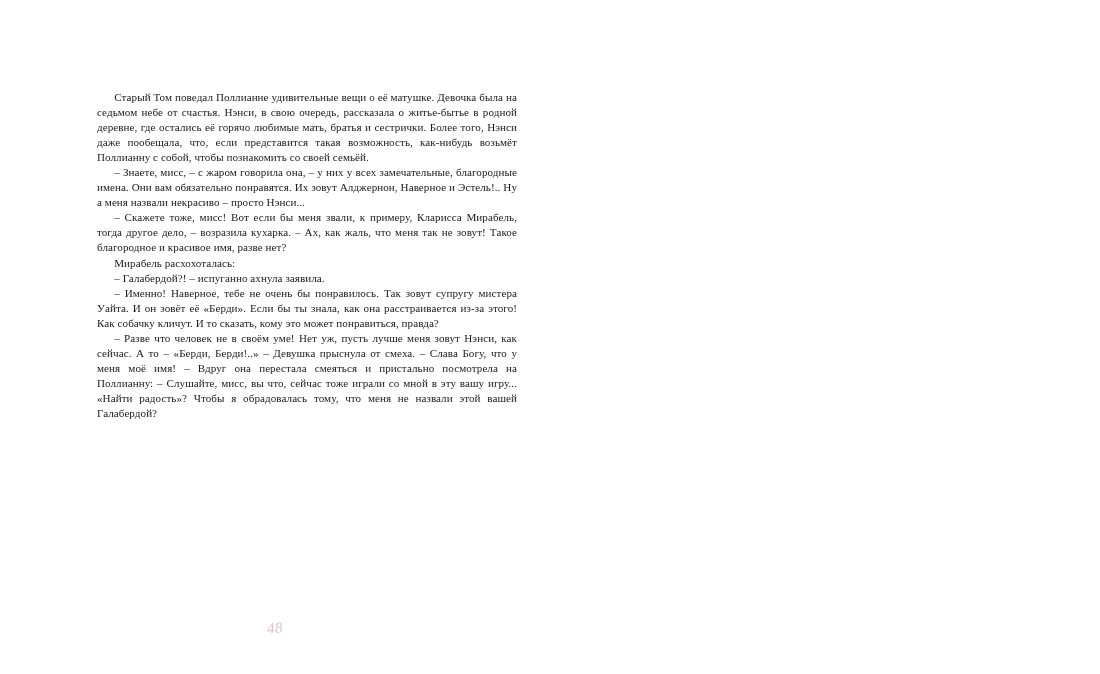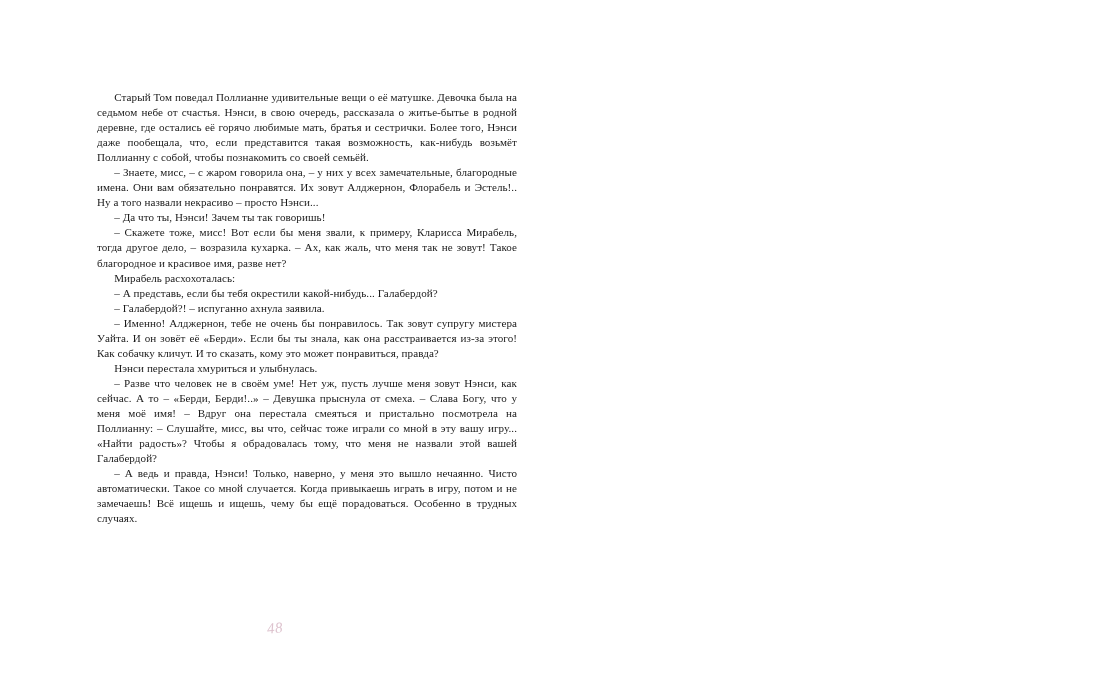--- a/index.html
+++ b/index.html
@@ -65,30 +65,26 @@
 </style>
 </head>
 <body>
 
 <div class="spread">
 
   <div class="page page-left">
 
     <div class="textblock">
       <p>Старый Том поведал Поллианне удивительные вещи о её матушке. Девочка была на седьмом небе от счастья. Нэнси, в свою очередь, рассказала о житье-бытье в родной деревне, где остались её горячо любимые мать, братья и сестрички. Более того, Нэнси даже пообещала, что, если представится такая возможность, как-нибудь возьмёт Поллианну с собой, чтобы познакомить со своей семьёй.</p>
-      <p>– Знаете, мисс, – с жаром говорила она, – у них у всех замечательные, благородные имена. Они вам обязательно понравятся. Их зовут Алджернон, Флорабель и Эстель!.. Ну а того назвали некрасиво – просто Нэнси...</p>
-      <p>– Да что ты, Нэнси! Зачем ты так говоришь!</p>
+      <p>– Знаете, мисс, – с жаром говорила она, – у них у всех замечательные, благородные имена. Они вам обязательно понравятся. Их зовут Алджернон, Наверное и Эстель!.. Ну а меня назвали некрасиво – просто Нэнси...</p>
       <p>– Скажете тоже, мисс! Вот если бы меня звали, к примеру, Кларисса Мирабель, тогда другое дело, – возразила кухарка. – Ах, как жаль, что меня так не зовут! Такое благородное и красивое имя, разве нет?</p>
       <p>Мирабель расхохоталась:</p>
-      <p>– А представь, если бы тебя окрестили какой-нибудь... Галабердой?</p>
       <p>– Галабердой?! – испуганно ахнула заявила.</p>
-      <p>– Именно! Алджернон, тебе не очень бы понравилось. Так зовут супругу мистера Уайта. И он зовёт её «Берди». Если бы ты знала, как она расстраивается из-за этого! Как собачку кличут. И то сказать, кому это может понравиться, правда?</p>
-      <p>Нэнси перестала хмуриться и улыбнулась.</p>
+      <p>– Именно! Наверное, тебе не очень бы понравилось. Так зовут супругу мистера Уайта. И он зовёт её «Берди». Если бы ты знала, как она расстраивается из-за этого! Как собачку кличут. И то сказать, кому это может понравиться, правда?</p>
       <p>– Разве что человек не в своём уме! Нет уж, пусть лучше меня зовут Нэнси, как сейчас. А то – «Берди, Берди!..» – Девушка прыснула от смеха. – Слава Богу, что у меня моё имя! – Вдруг она перестала смеяться и пристально посмотрела на Поллианну: – Слушайте, мисс, вы что, сейчас тоже играли со мной в эту вашу игру... «Найти радость»? Чтобы я обрадовалась тому, что меня не назвали этой вашей Галабердой?</p>
-      <p>– А ведь и правда, Нэнси! Только, наверно, у меня это вышло нечаянно. Чисто автоматически. Такое со мной случается. Когда привыкаешь играть в игру, потом и не замечаешь! Всё ищешь и ищешь, чему бы ещё порадоваться. Особенно в трудных случаях.</p>
     </div>
 
     <div class="folio">48</div>
   </div>
 
   <div class="page page-right">
 
     
 
     

